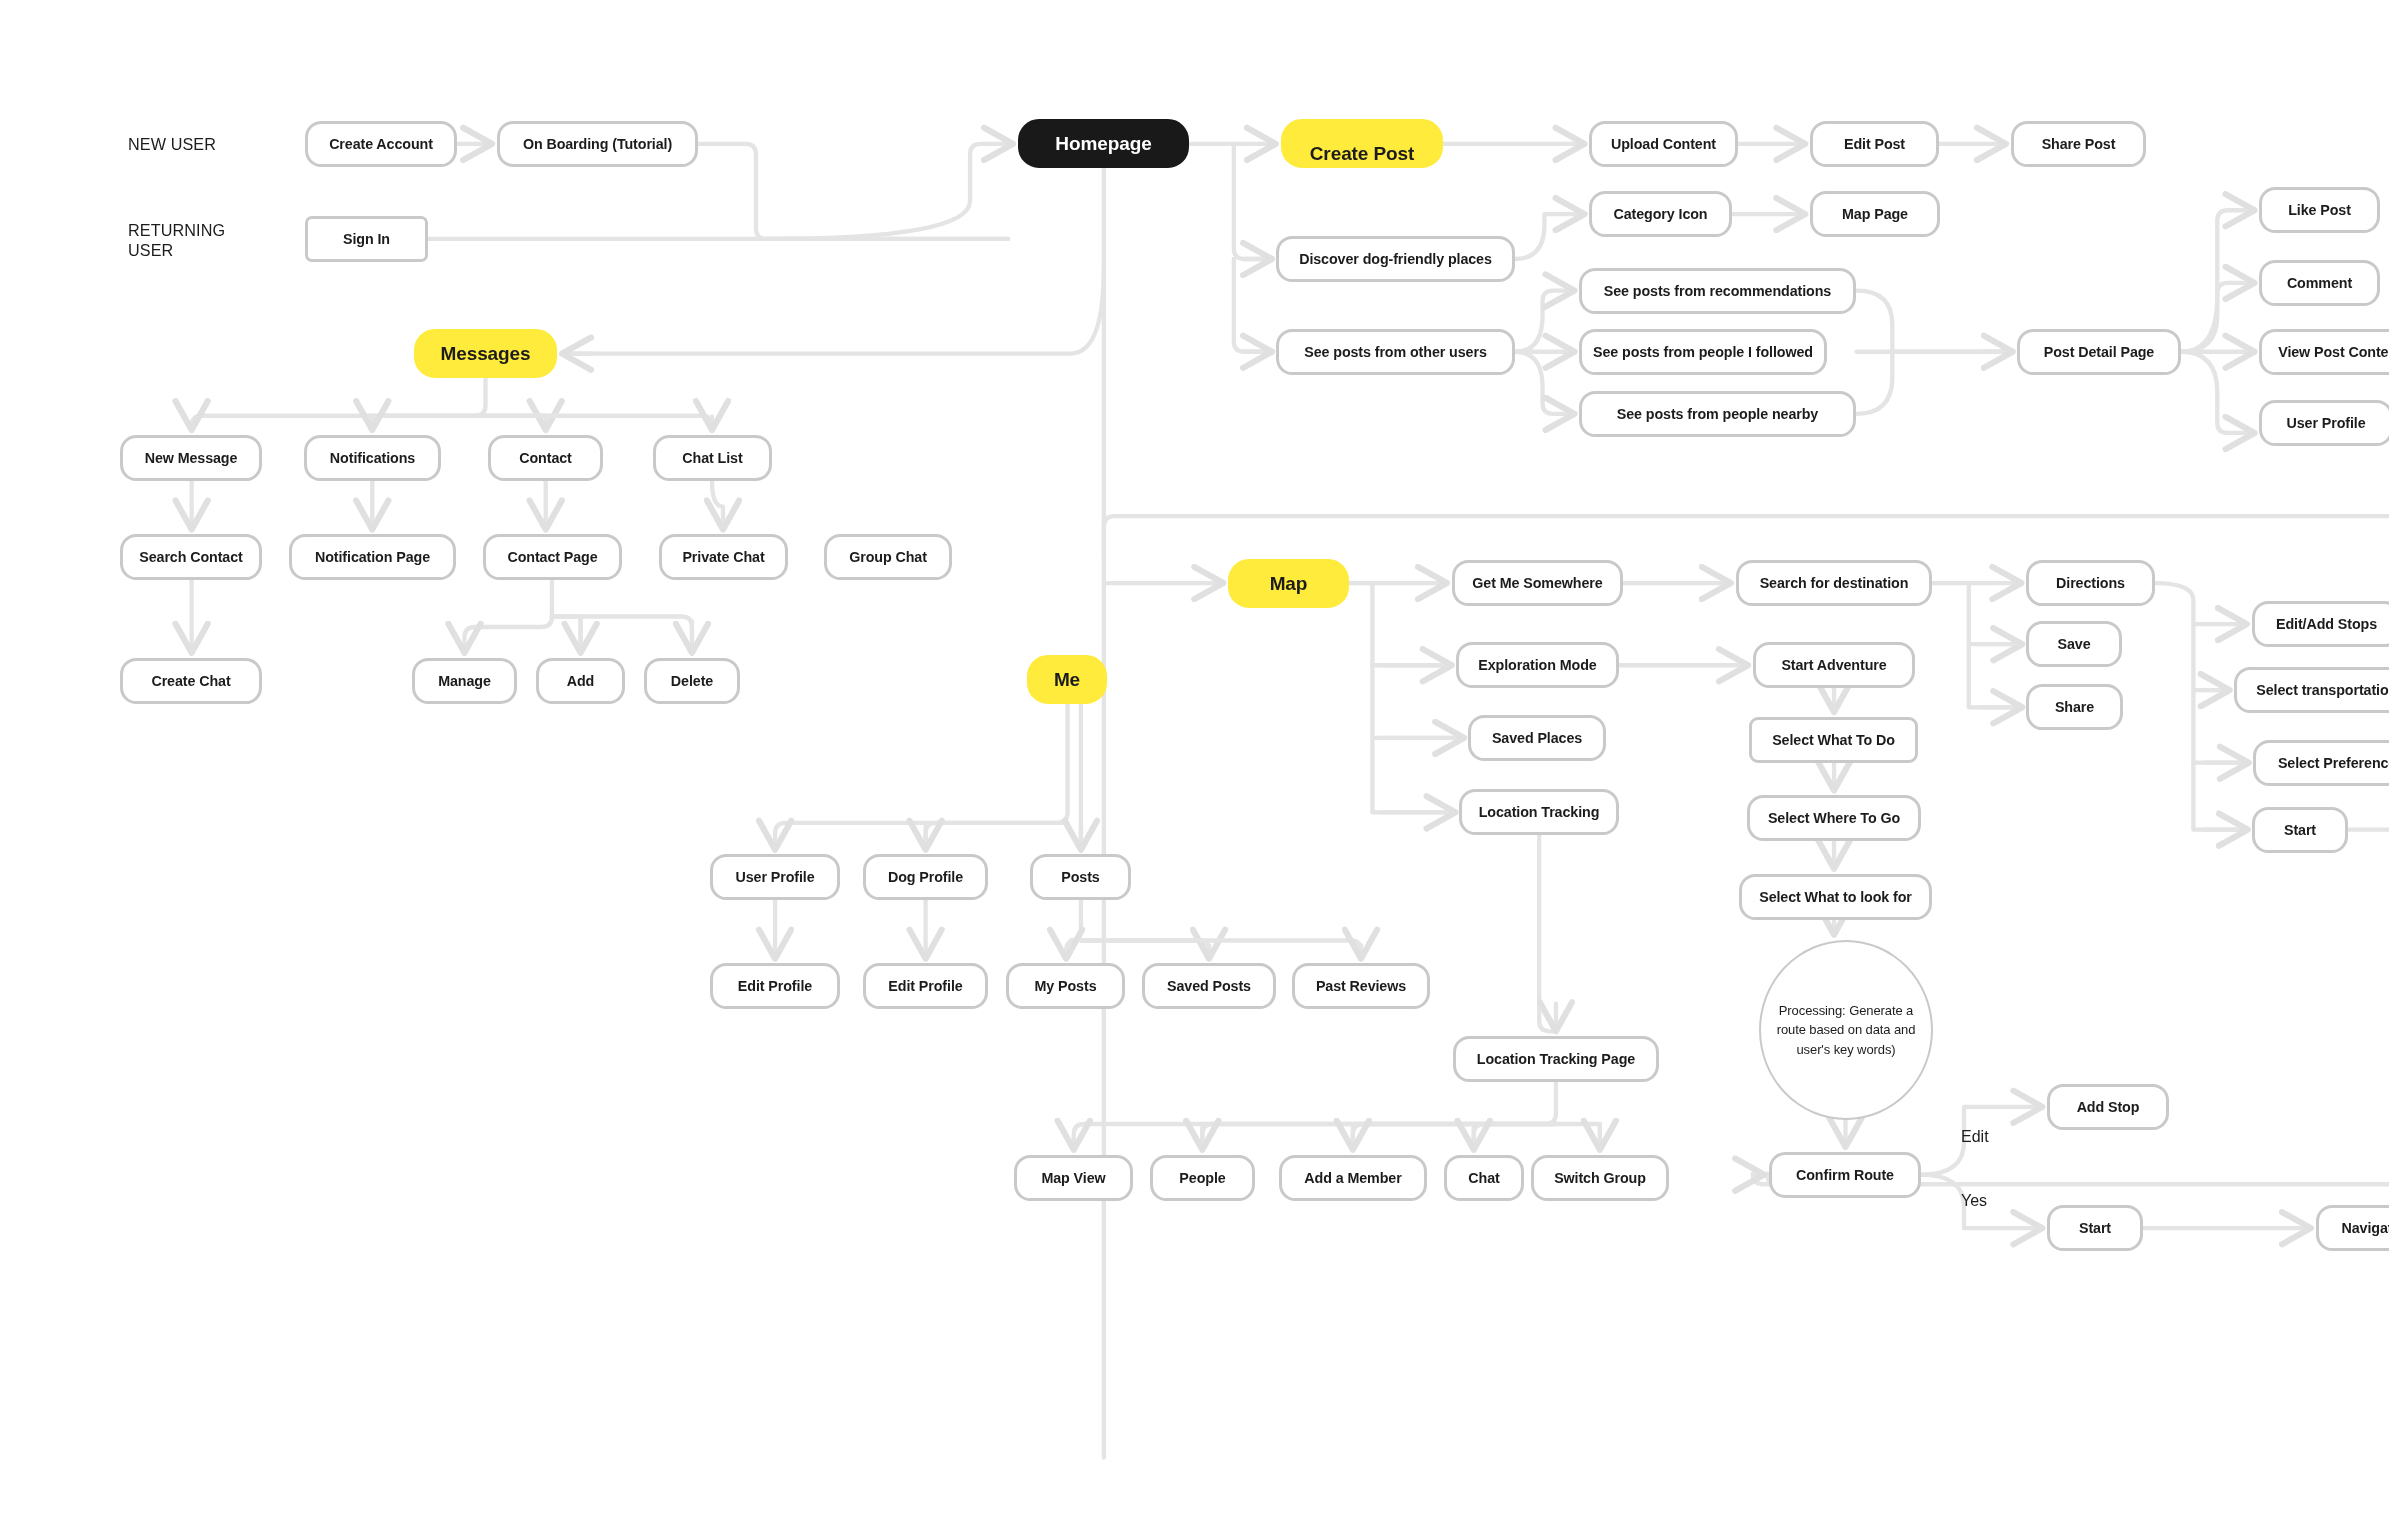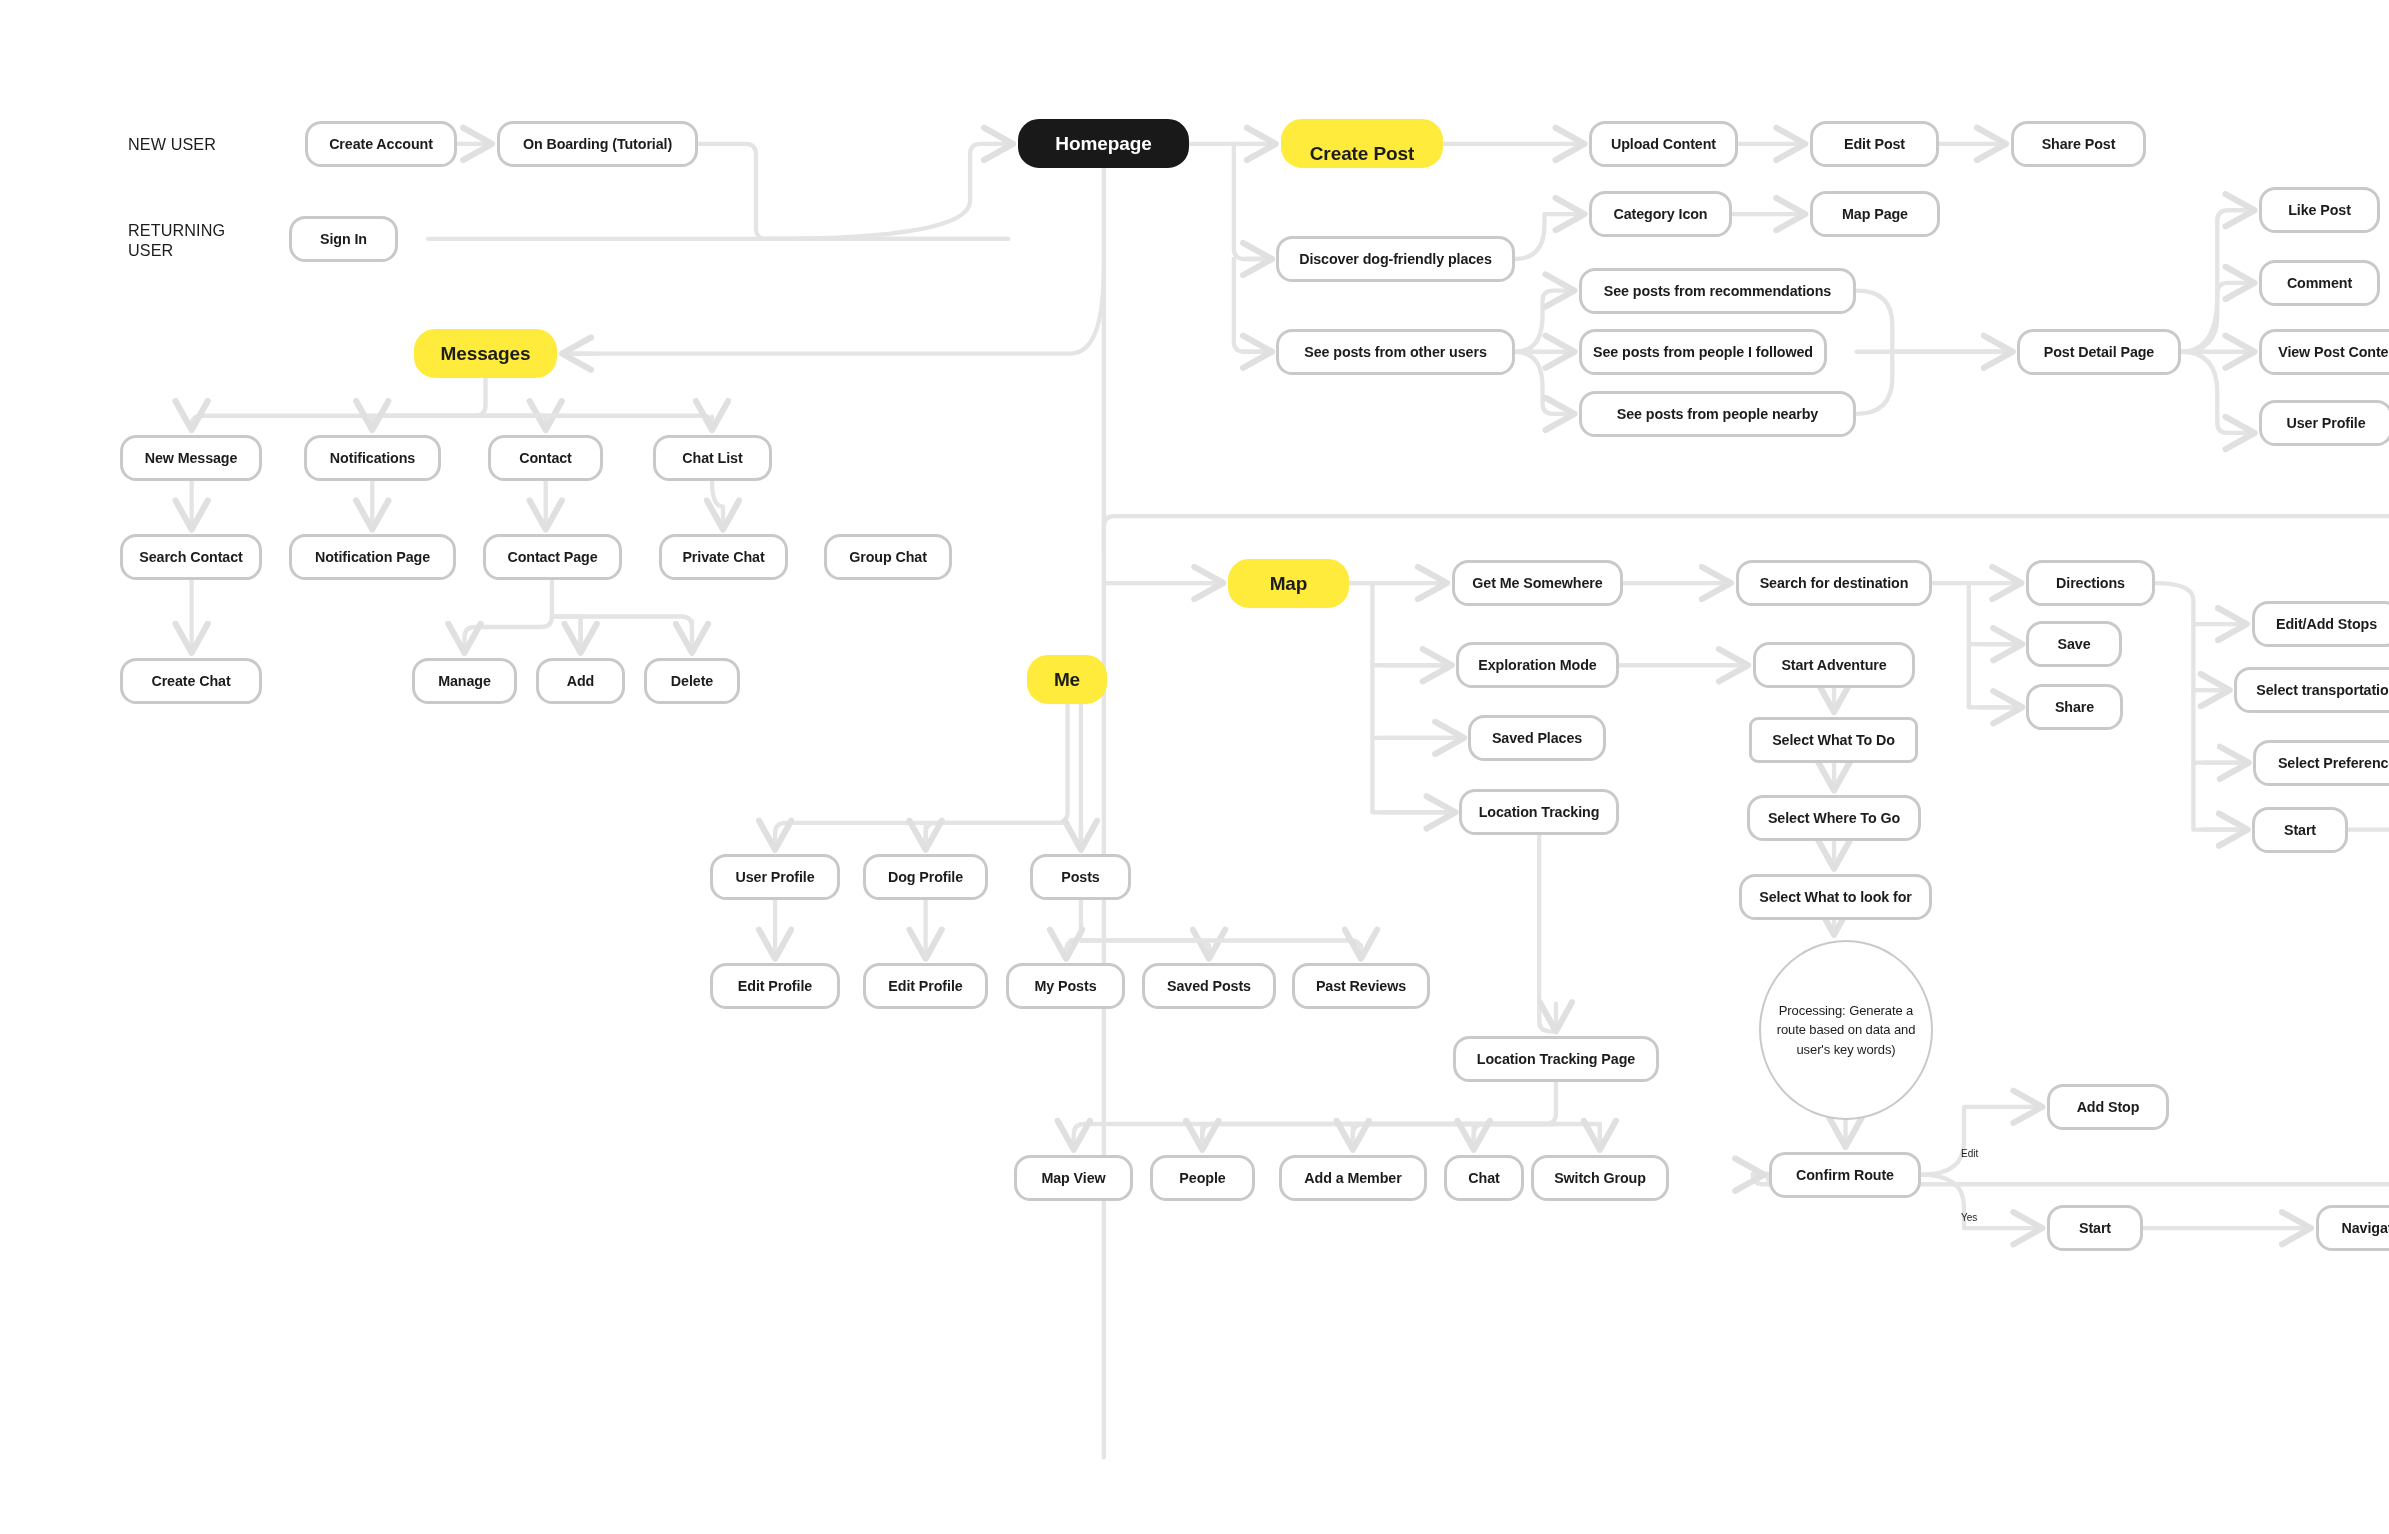--- a/index.html
+++ b/index.html
@@ -68,26 +68,25 @@
     font-size: 16.2px;
     font-weight: 400;
     color: #1c1c1c;
     line-height: 1.25;
     letter-spacing: 0.1px;
     z-index: 3;
   }
   .edge-label {
     position: absolute;
     font-family: "Liberation Sans", sans-serif;
-    font-size: 10px;
+    font-size: 16px;
     font-weight: 400;
     color: #1c1c1c;
     z-index: 4;
     background: transparent;
-    margin-top: 20px;
   }
 </style>
 </head>
 <body>
 
 <div id="canvas">
 
   <svg id="edges" viewBox="0 0 6437 3212" preserveAspectRatio="none">
     <defs>
       <marker id="arw" viewBox="0 0 12 12" refX="10" refY="6" markerWidth="9" markerHeight="9" orient="auto-start-reverse">
@@ -251,21 +250,21 @@
   <div class="swimlane-label" style="left:128px; top:220px; white-space:pre-line;">RETURNING
 USER</div>
 
   <div id="node-container">
       <div class="node" style="left: 305px; top: 121px; width: 152px; height: 46px;">
         <span>Create Account</span>
       </div>
       <div class="node" style="left: 497px; top: 121px; width: 201px; height: 46px;">
         <span>On Boarding (Tutorial)</span>
       </div>
-      <div class="node" style="left: 289px; top: 216px; width: 109px; height: 46px;">
+      <div class="node" style="left: 305px; top: 216px; width: 123px; height: 46px; border-radius: 7px;">
         <span>Sign In</span>
       </div>
       <div class="node dark" style="left: 1018px; top: 119px; width: 171px; height: 49px;">
         <span>Homepage</span>
       </div>
       <div class="node accent" style="left: 1281px; top: 119px; width: 162px; height: 49px; align-items: flex-end;">
         <span>Create Post</span>
       </div>
       <div class="node" style="left: 1589px; top: 121px; width: 149px; height: 46px;">
         <span>Upload Content</span>

